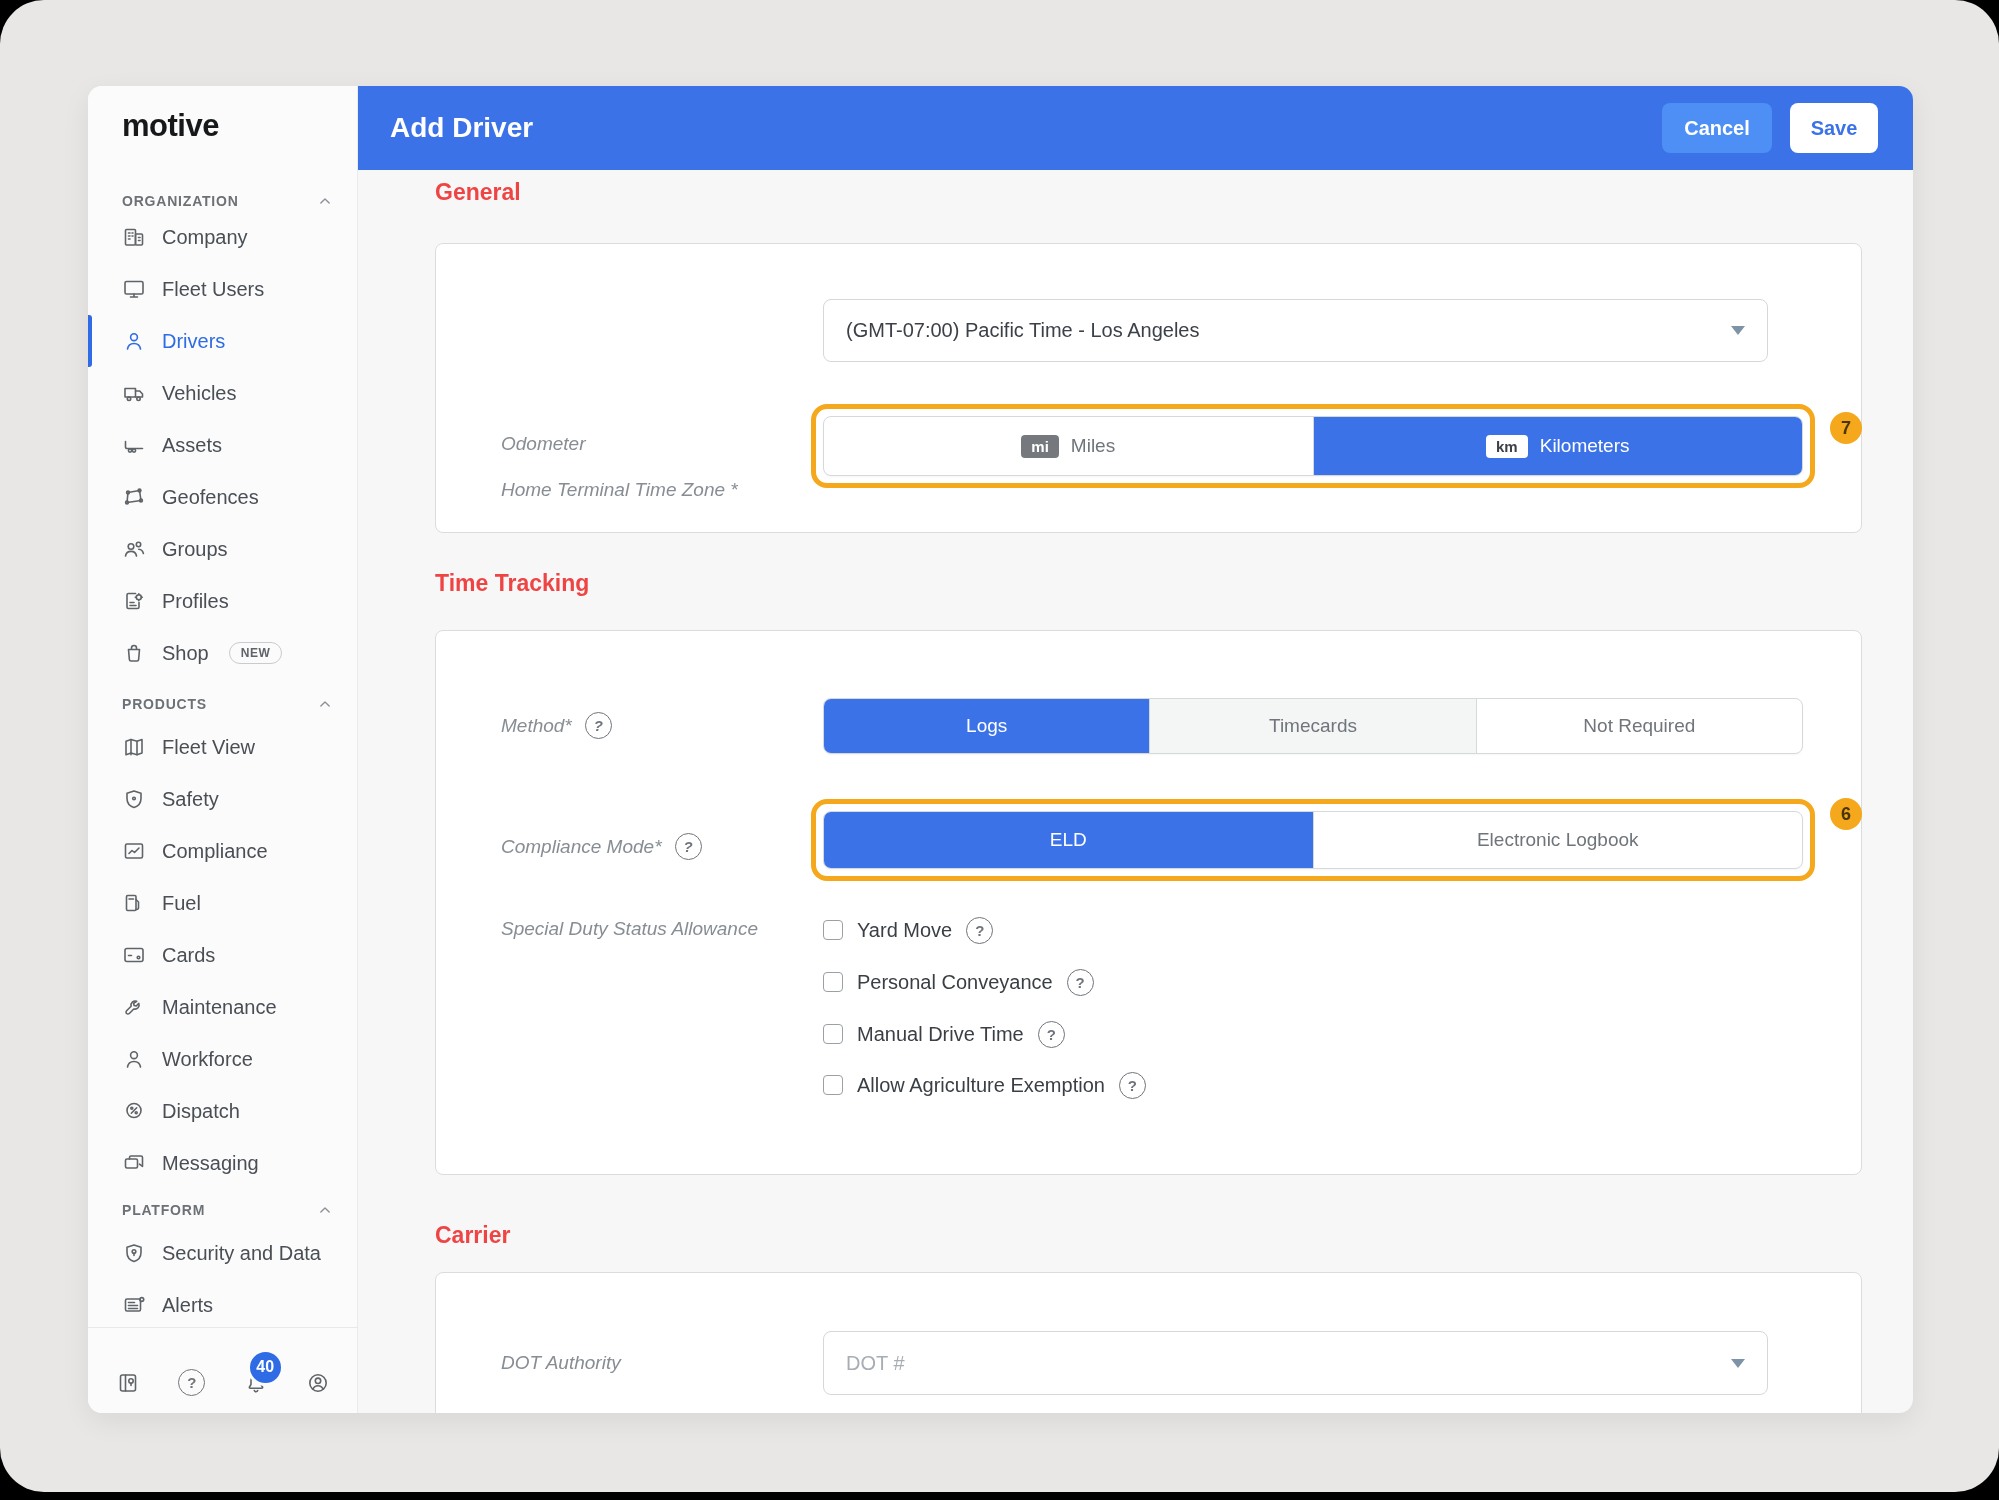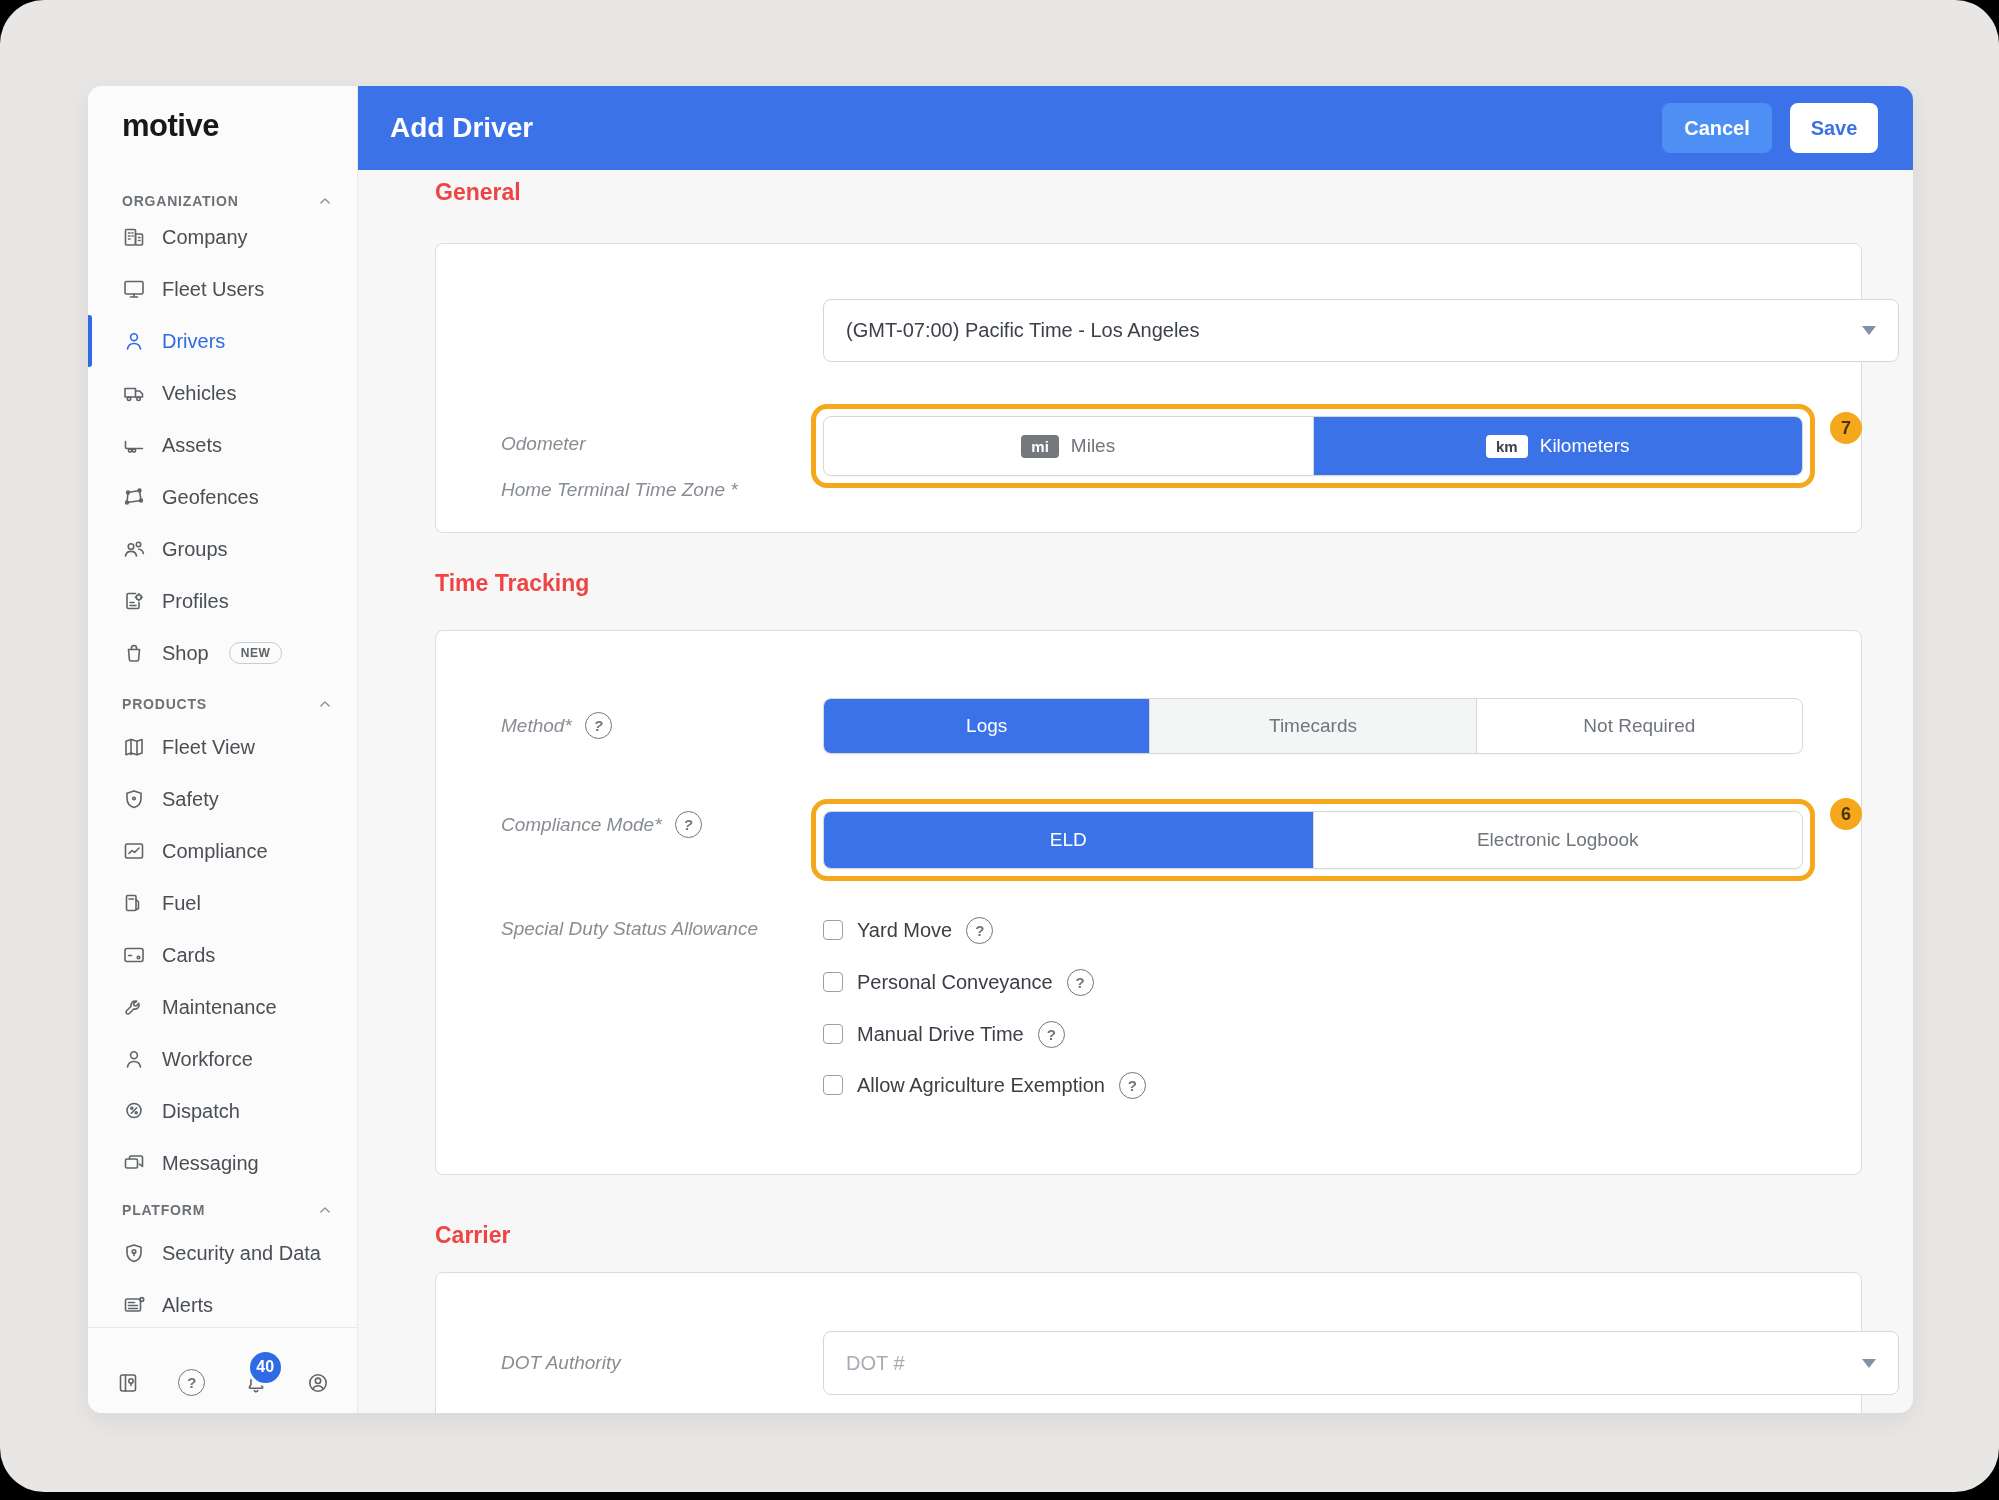--- a/index.html
+++ b/index.html
@@ -55,21 +55,21 @@
          display: flex; align-items: center; justify-content: center; }
   .cancel-btn { right: 141px; width: 110px; background: #4D8FF5; color: #fff; }
   .save-btn { right: 35px; width: 88px; background: #fff; color: #3B72E8; }
 
   
   .heading { position: absolute; font-size: 23px; font-weight: 700; color: #ef4444; }
   .card { position: absolute; background: #fff; border: 1px solid #DADCE0; border-radius: 8px; }
   .row-label { position: absolute; left: 65px; color: #878D93; font-size: 19px;
                display: flex; align-items: center; gap: 13px; font-style: italic; }
 
-  .select { position: absolute; left: 387px; width: 1076px; background: #fff;
+  .select { position: absolute; left: 387px; width: 945px; background: #fff;
             border: 1px solid #D5D8DB; border-radius: 8px; display: flex;
             align-items: center; padding: 0 22px; font-size: 20px; color: #3C4148;
             cursor: pointer; }
   .select .arrow { position: absolute; right: 22px; width: 0; height: 0;
                    border-left: 7px solid transparent; border-right: 7px solid transparent;
                    border-top: 9px solid #7E93A8; }
   .dot-input { width: 100%; border: none; outline: none; font-family: inherit;
                font-size: 20px; color: #3C4148; background: transparent; }
   .dot-input::placeholder { color: #A7ADB3; }
 
@@ -400,21 +400,21 @@
       <div class="row-label" style="top:81px">
         <span>Method*</span>
         <span class="help-circle">?</span>
       </div>
       <div class="seg-group" style="top:67px; height:56px">
         <div class="seg selected">Logs</div>
         <div class="seg tint">Timecards</div>
         <div class="seg">Not Required</div>
       </div>
 
-      <div class="row-label" style="top:180px">
+      <div class="row-label" style="top:202px">
         <span>Compliance Mode*</span>
         <span class="help-circle">?</span>
       </div>
       <div class="seg-group" style="top:180px; height:58px">
         <div class="seg selected">ELD</div>
         <div class="seg">Electronic Logbook</div>
       </div>
       <div class="halo" style="left:375px; top:168px; width:1004px; height:82px"></div>
       <div class="step-badge" style="left:1394px; top:167px">6</div>
 

